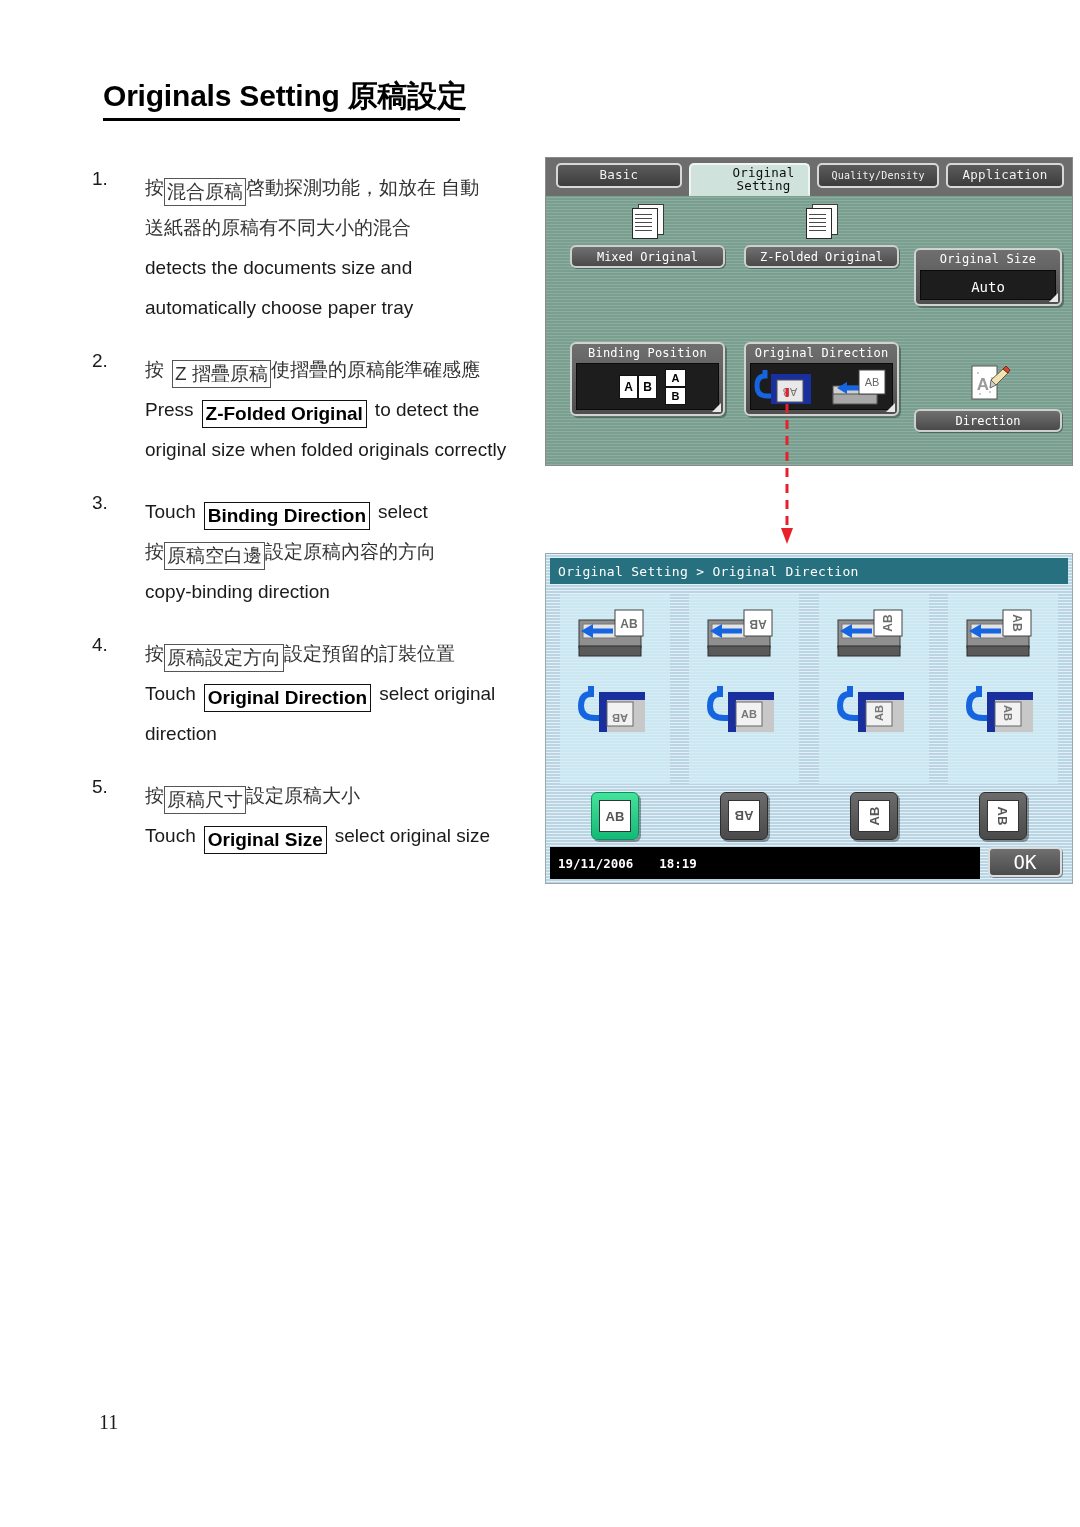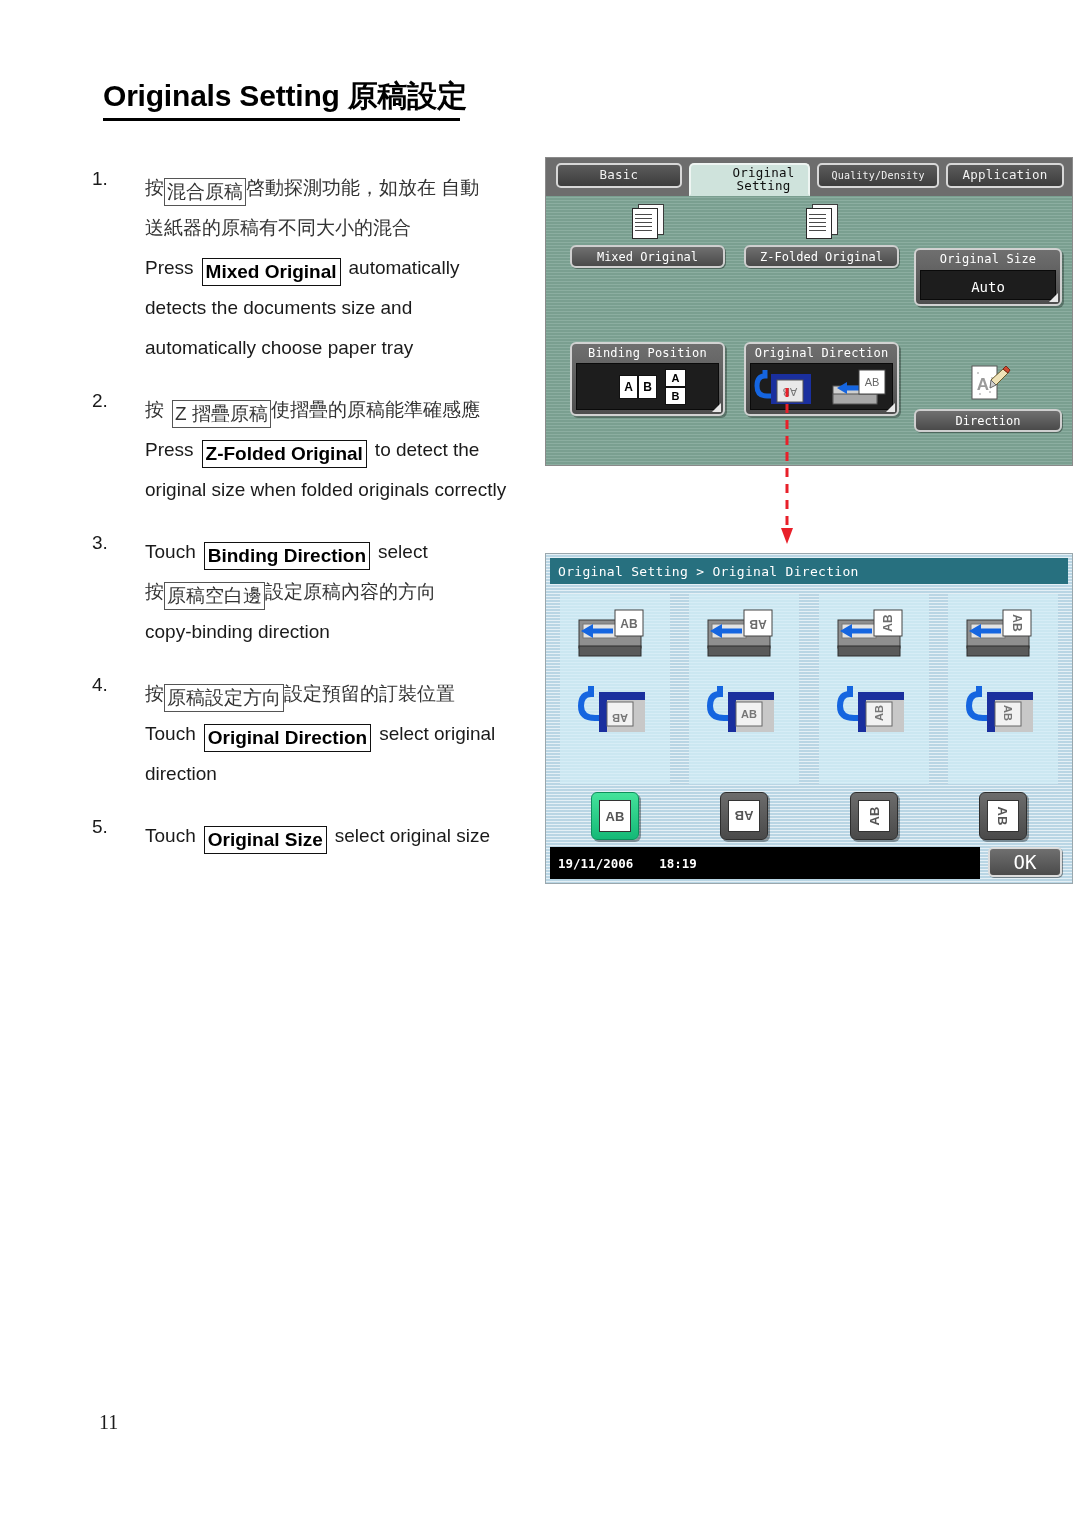--- a/index.html
+++ b/index.html
@@ -394,21 +394,20 @@
 <div class="page-title">Originals Setting 原稿設定</div>
 <div class="title-underline"></div>
 
 <div class="steps">
 
   <div class="step">
     <div class="step-num">1.</div>
     <div class="step-body">
       <div class="line cn"><span>按</span><span class="boxed">混合原稿</span><span>啓動探測功能，如放在 自動</span></div>
       <div class="line cn">送紙器的原稿有不同大小的混合</div>
-      <div class="line"><span>Press</span><span class="gap"></span><span class="boxed bold">Mixed Original</span><span class="gap"></span><span>automatically</span></div>
       <div class="line">detects the documents size and</div>
       <div class="line">automatically choose paper tray</div>
     </div>
   </div>
 
   <div class="step">
     <div class="step-num">2.</div>
     <div class="step-body">
       <div class="line cn"><span>按</span><span class="gap"></span><span class="boxed">Z 摺疊原稿</span><span>使摺疊的原稿能準確感應</span></div>
       <div class="line"><span>Press</span><span class="gap"></span><span class="boxed bold">Z-Folded Original</span><span class="gap"></span><span>to detect the</span></div>
@@ -430,20 +429,21 @@
     <div class="step-body">
       <div class="line cn"><span>按</span><span class="boxed">原稿設定方向</span><span>設定預留的訂裝位置</span></div>
       <div class="line"><span>Touch</span><span class="gap"></span><span class="boxed bold">Original Direction</span><span class="gap"></span><span>select original</span></div>
       <div class="line">direction</div>
     </div>
   </div>
 
   <div class="step">
     <div class="step-num">5.</div>
     <div class="step-body">
+      <div class="line cn"><span>按</span><span class="boxed">原稿尺寸</span><span>設定原稿大小</span></div>
       <div class="line"><span>Touch</span><span class="gap"></span><span class="boxed bold">Original Size</span><span class="gap"></span><span>select original size</span></div>
     </div>
   </div>
 
 </div>
 
 <div class="lcd1">
   <div class="scan-green"></div>
 
   <div class="tabbar">

